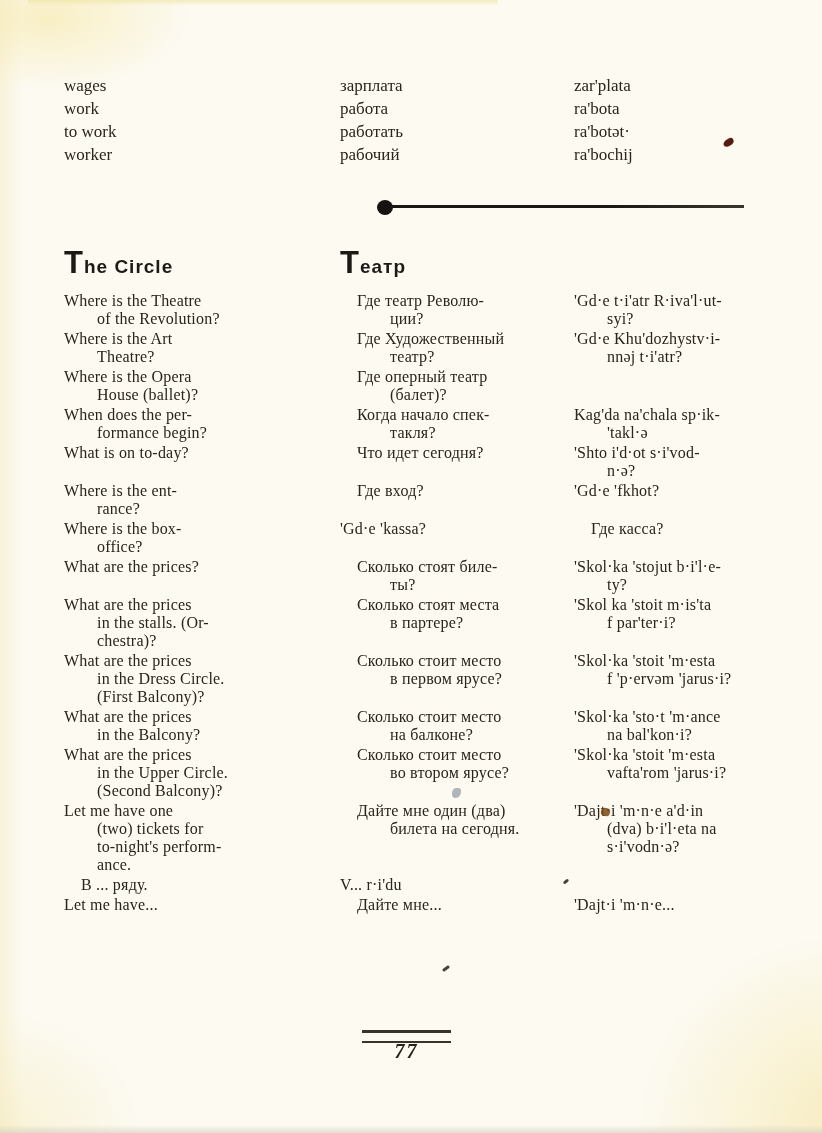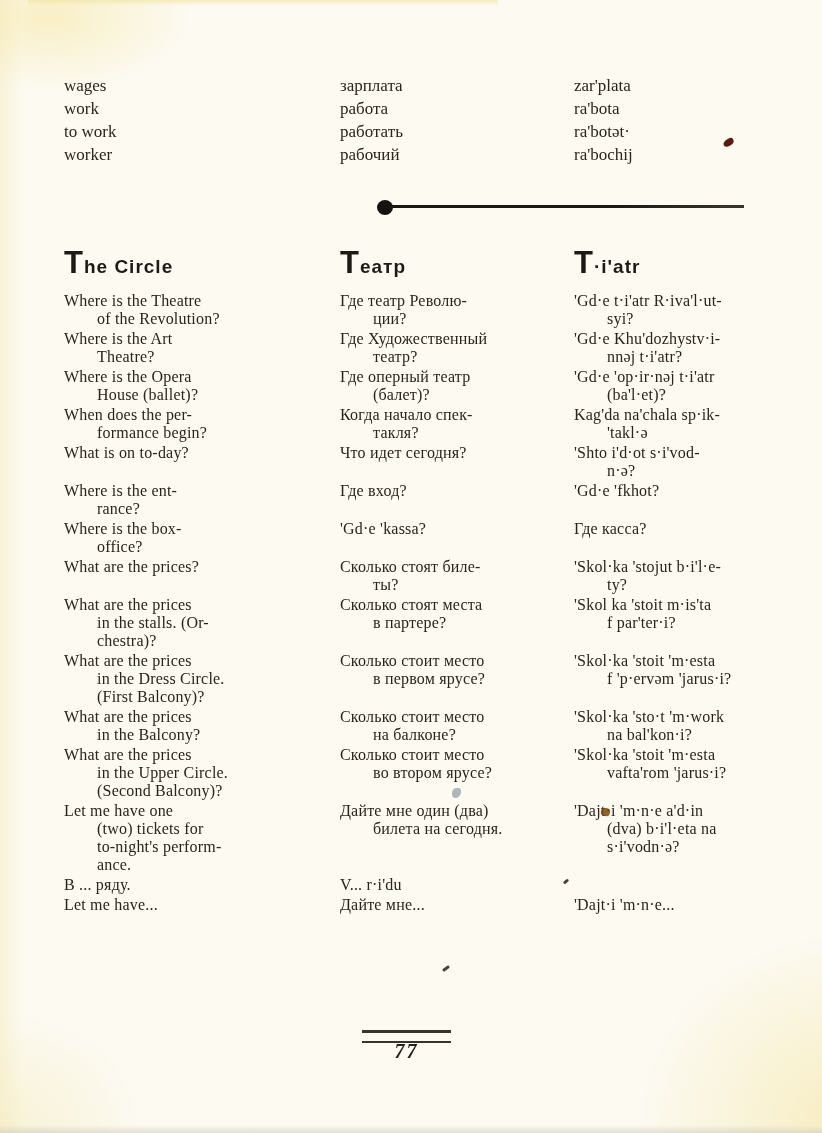--- a/index.html
+++ b/index.html
@@ -62,21 +62,21 @@
     display:grid;grid-template-columns:276px 234px 1fr;
     font-family:"Liberation Sans", sans-serif;font-weight:700;color:#1d1915;}
   .hdr{white-space:nowrap;letter-spacing:1px;}
   .hdr .ini{font-size:31px;line-height:30px;}
   .hdr .rest{font-size:19px;}
   
   .phrases{position:absolute;left:64px;top:292px;width:746px;}
   .prow{display:grid;grid-template-columns:276px 234px 1fr;margin-bottom:2px;}
   .cell{font-size:16px;line-height:18px;white-space:pre-line;
     padding-left:33px;text-indent:-33px;letter-spacing:.2px;}
-  .cell.ru{padding-right:10px;}
+  .cell.ru{padding-right:10px;margin-left:17px;}
   
   .footer-rule{position:absolute;left:362px;top:1030px;width:89px;height:8px;
     border-top:3px solid #3a332c;border-bottom:2px solid #3a332c;}
   .page-num{position:absolute;left:362px;top:1040px;width:89px;
     text-align:center;font-size:20px;font-weight:700;font-style:italic;
     color:#26211c;letter-spacing:2px;}
 </style>
 </head>
 <body>
 
@@ -118,21 +118,20 @@
     </div>
 
   <div class="divider">
     <div class="bullet"></div>
     <div class="rule"></div>
   </div>
 
   <div class="headers">
     <div class="hdr"><span class="ini">T</span><span class="rest">he Circle</span></div>
     <div class="hdr"><span class="ini">Т</span><span class="rest">еатр</span></div>
-    <div class="hdr"><span class="ini">T</span><span class="rest">·i'atr</span></div>
   </div>
 
   <div class="phrases">
 
       <div class="prow">
         <div class="cell en">Where is the Theatre
 of the Revolution?</div>
         <div class="cell ru">Где театр Револю-
 ции?</div>
         <div class="cell tr">'Gd·e t·i'atr R·iva'l·ut-
@@ -146,22 +145,20 @@
 театр?</div>
         <div class="cell tr">'Gd·e Khu'dozhystv·i-
 nnəj t·i'atr?</div>
       </div>
 
       <div class="prow">
         <div class="cell en">Where is the Opera
 House (ballet)?</div>
         <div class="cell ru">Где оперный театр
 (балет)?</div>
-        <div class="cell tr">'Gd·e 'op·ir·nəj t·i'atr
-(ba'l·et)?</div>
       </div>
 
       <div class="prow">
         <div class="cell en">When does the per-
 formance begin?</div>
         <div class="cell ru">Когда начало спек-
 такля?</div>
         <div class="cell tr">Kag'da na'chala sp·ik-
 'takl·ə</div>
       </div>
@@ -213,21 +210,21 @@
 в первом ярусе?</div>
         <div class="cell tr">'Skol·ka 'stoit 'm·esta
 f 'p·ervəm 'jarus·i?</div>
       </div>
 
       <div class="prow">
         <div class="cell en">What are the prices
 in the Balcony?</div>
         <div class="cell ru">Сколько стоит место
 на балконе?</div>
-        <div class="cell tr">'Skol·ka 'sto·t 'm·work
+        <div class="cell tr">'Skol·ka 'sto·t 'm·ance
 na bal'kon·i?</div>
       </div>
 
       <div class="prow">
         <div class="cell en">What are the prices
 in the Upper Circle.
 (Second Balcony)?</div>
         <div class="cell ru">Сколько стоит место
 во втором ярусе?</div>
         <div class="cell tr">'Skol·ka 'stoit 'm·esta

